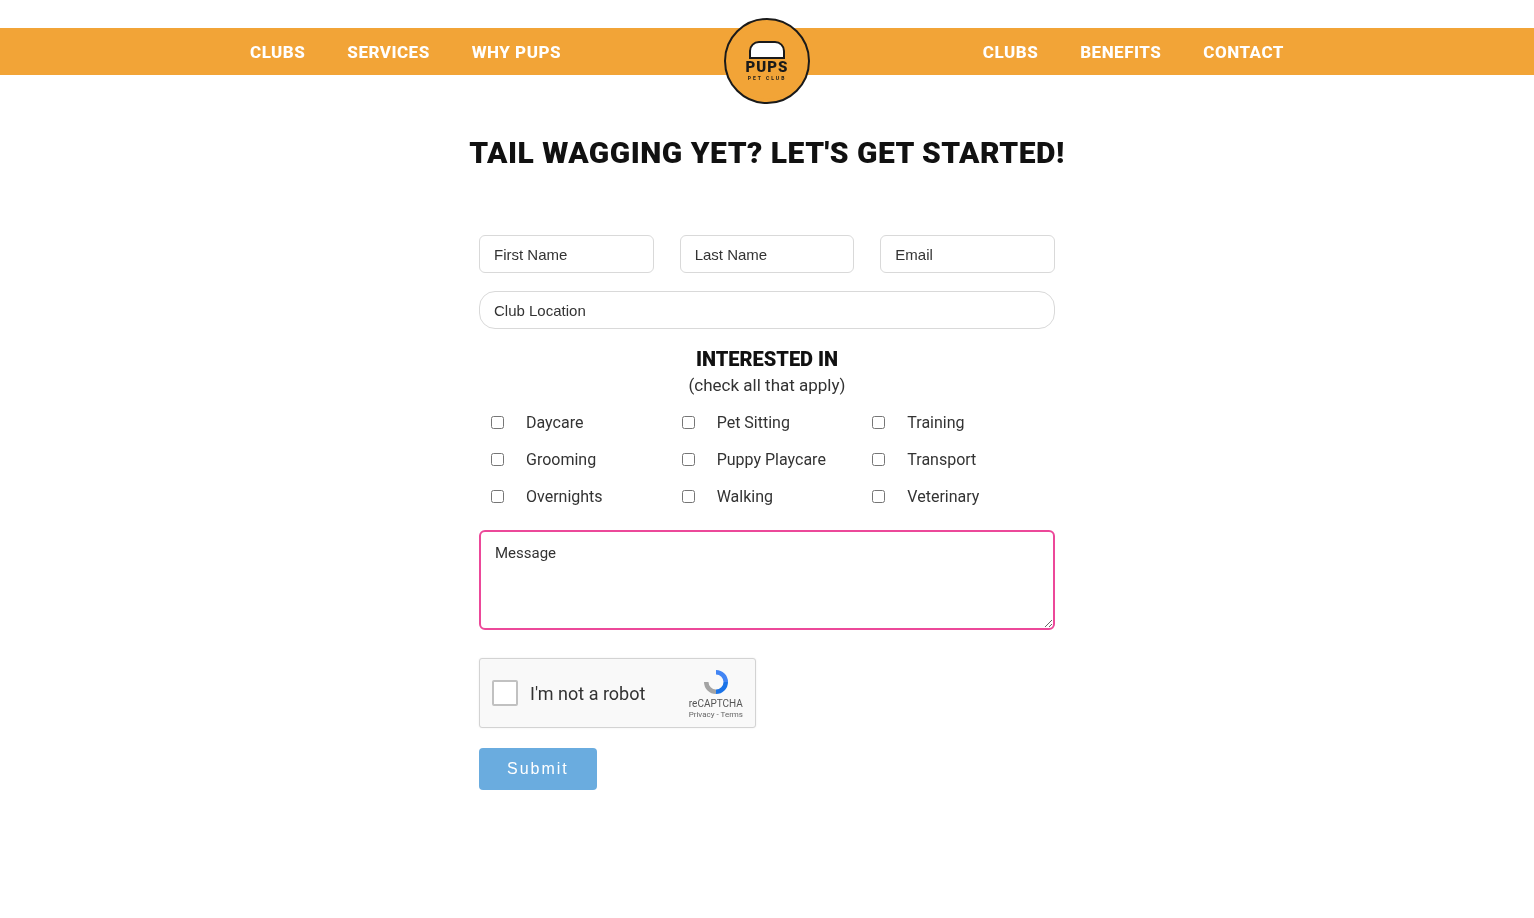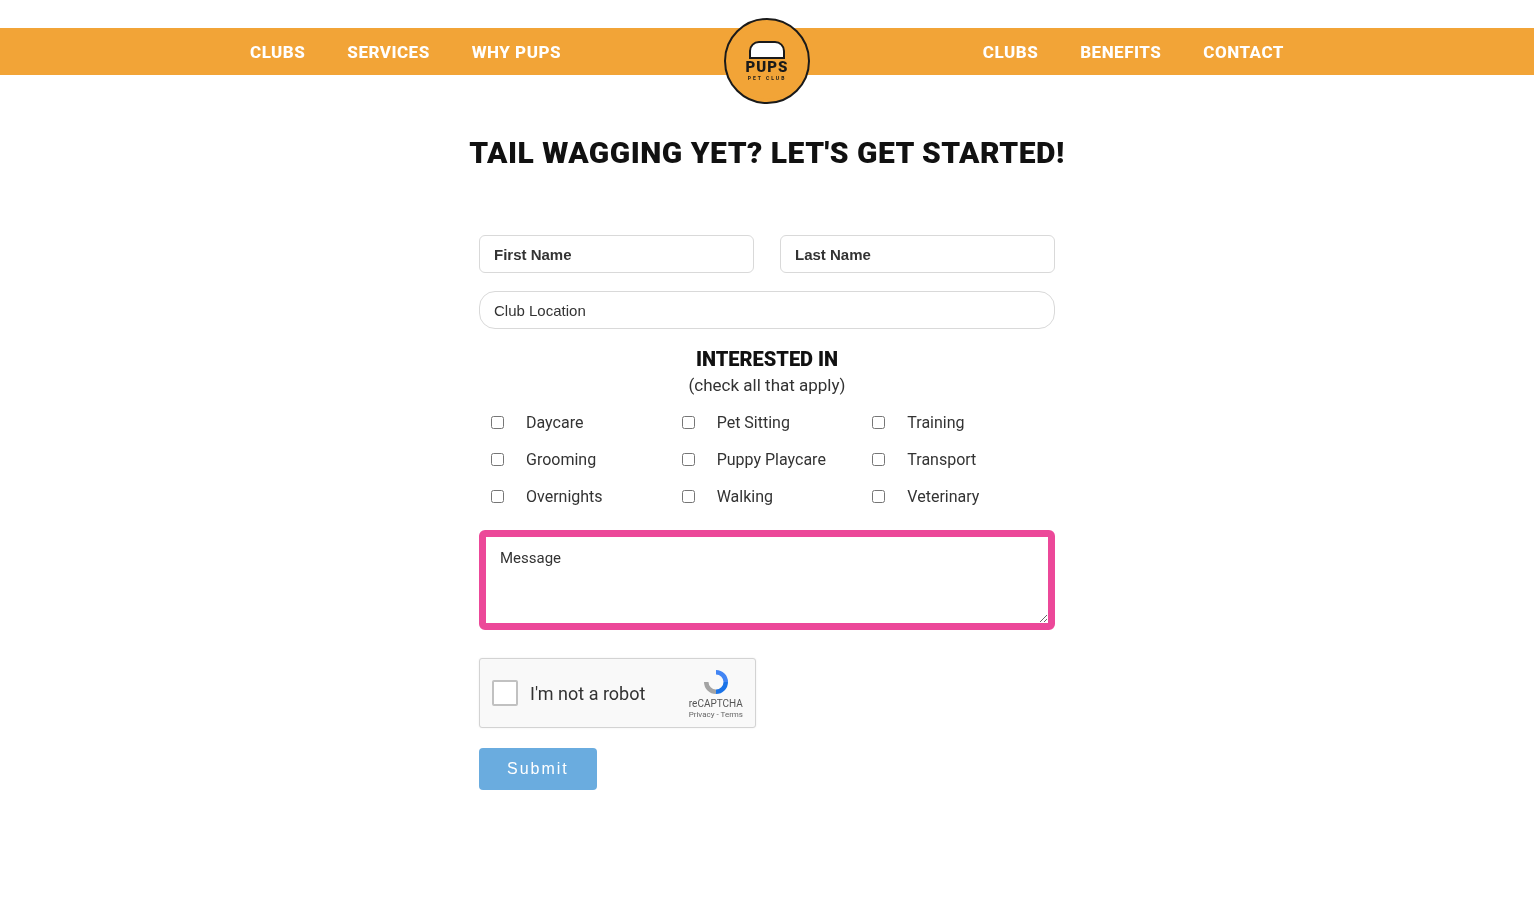--- a/index.html
+++ b/index.html
@@ -15,29 +15,29 @@
 .logo-inner { width: 76px; height: 76px; border-radius: 50%; background: #f2a437; display: flex; flex-direction: column; align-items: center; justify-content: center; color: #1a1a1a; }
 .logo-icon { width: 36px; height: 18px; background: #fff; border-radius: 10px 10px 0 0; border: 2px solid #1a1a1a; margin-bottom: 1px; }
 .logo-text { font-size: 15px; font-weight: 900; letter-spacing: 1px; line-height: 1; text-align: right; }
 .logo-sub { font-size: 5px; font-weight: 700; letter-spacing: 2px; line-height: 1.2; }
 
 .main { max-width: 990px; margin: 0 auto; padding-top: 60px; }
 .page-title { text-align: center; font-size: 30px; font-weight: 900; letter-spacing: 0.5px; color: #111; margin-bottom: 65px; }
 
 .form-wrap { max-width: 576px; margin: 0 auto; }
 .row { display: flex; gap: 26px; margin-bottom: 18px; }
-.row.row-3 > * { flex: 1 1 0; font-weight: bold; }
+.row.row-3 > * { flex: 1 1 0; }
 .row.row-2-split > *:first-child { flex: 0 0 275px; }
 .row.row-2-split > *:last-child { flex: 1 1 0; }
 .row.row-1 > * { flex: 1 1 0; border-radius: 16px; }
 
 .field-input, .field-select { width: 100%; height: 38px; border: 1px solid #d9d9d9; border-radius: 6px; padding: 0 14px; font-size: 15px; color: #333; background: #fff; }
 .field-input::placeholder { color: #333; }
 .field-select { appearance: none; -webkit-appearance: none; padding-right: 14px; cursor: pointer; color: #333; }
-.field-textarea { width: 100%; height: 100px; border: 7px solid #ec4899; border-radius: 6px; padding: 12px 14px; font-size: 15px; font-family: inherit; color: #333; resize: both; }
+.field-textarea { width: 100%; height: 100px; border: 2px solid #ec4899; border-radius: 6px; padding: 12px 14px; font-size: 15px; font-family: inherit; color: #333; resize: both; }
 .field-textarea::placeholder { color: #333; }
 
 .interested-title { text-align: center; font-weight: 900; font-size: 20px; color: #111; margin-top: 14px; }
 .interested-sub { text-align: center; font-size: 17px; color: #333; margin-bottom: 18px; margin-top: 4px; }
 
 .checkbox-grid { display: grid; grid-template-columns: repeat(3, 1fr); grid-auto-flow: column; grid-template-rows: repeat(3, auto); row-gap: 18px; column-gap: 20px; padding: 0 12px; margin-bottom: 24px; }
 .cb-item { display: flex; align-items: center; gap: 22px; font-size: 16px; color: #333; cursor: pointer; }
 .cb-item input { width: 13px; height: 13px; cursor: pointer; }
 
 .captcha-box { width: 277px; height: 70px; border: 1px solid #d3d3d3; border-radius: 3px; background: #f9f9f9; display: flex; align-items: center; padding: 0 12px; margin-top: 24px; box-shadow: 0 0 2px rgba(0,0,0,0.08); }
@@ -75,20 +75,21 @@
 </div>
 
 <div class="main">
   <h1 class="page-title">TAIL WAGGING YET? LET'S GET STARTED!</h1>
 
   <div class="form-wrap">
 
     <div class="row row-3">
       <input class="field-input" placeholder="First Name" style="">
       <input class="field-input" placeholder="Last Name" style="">
+      <input class="field-input" placeholder="Email" style="">
     </div>
 
 
     <div class="row row-1">
       <select class="field-select">
         <option>Club Location</option>
       </select>
     </div>
 
     <div class="interested-title">INTERESTED IN</div>

